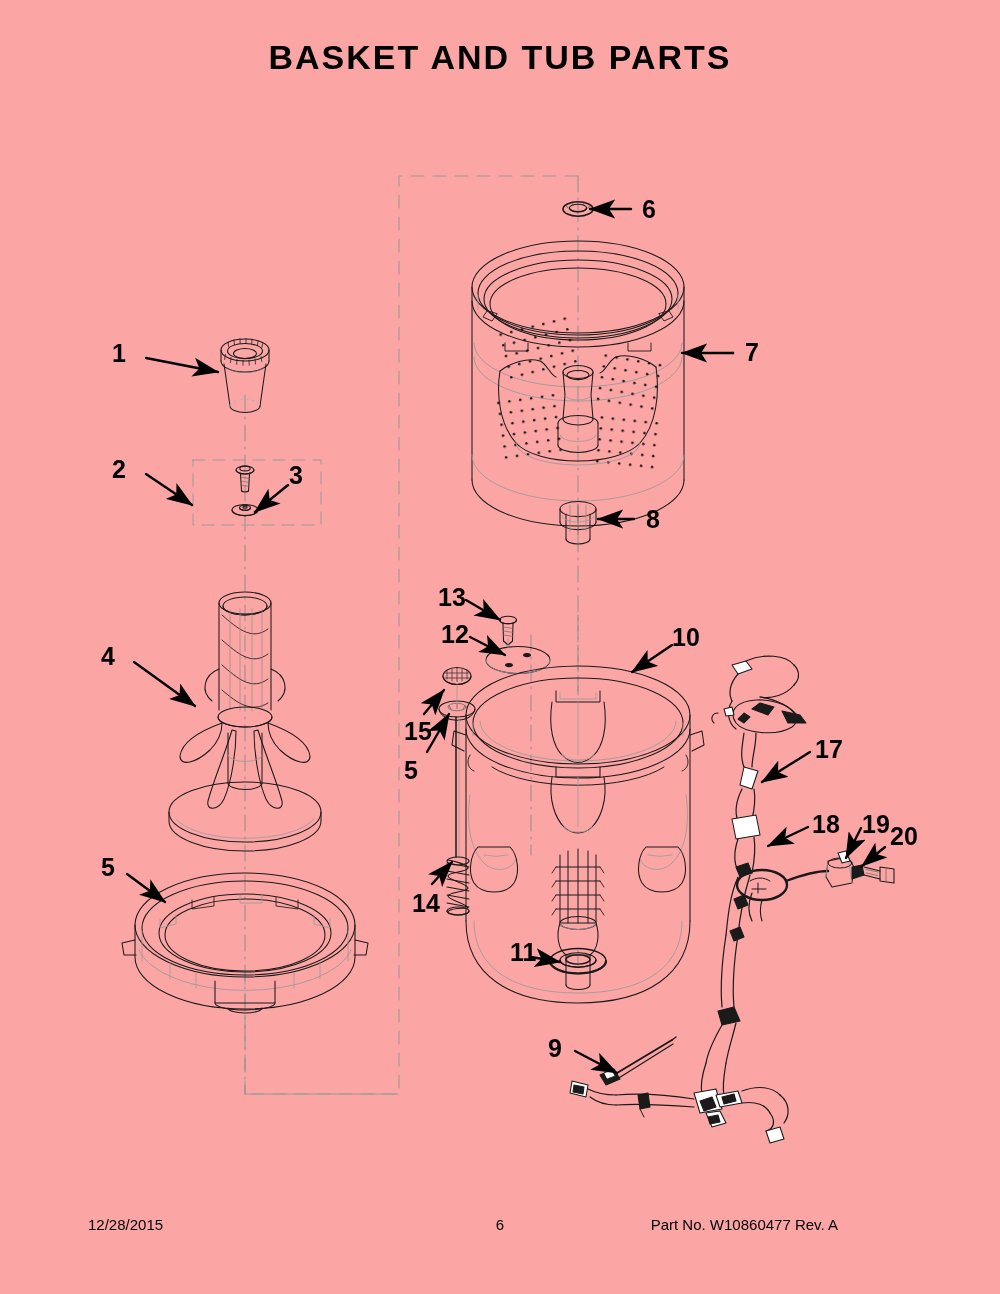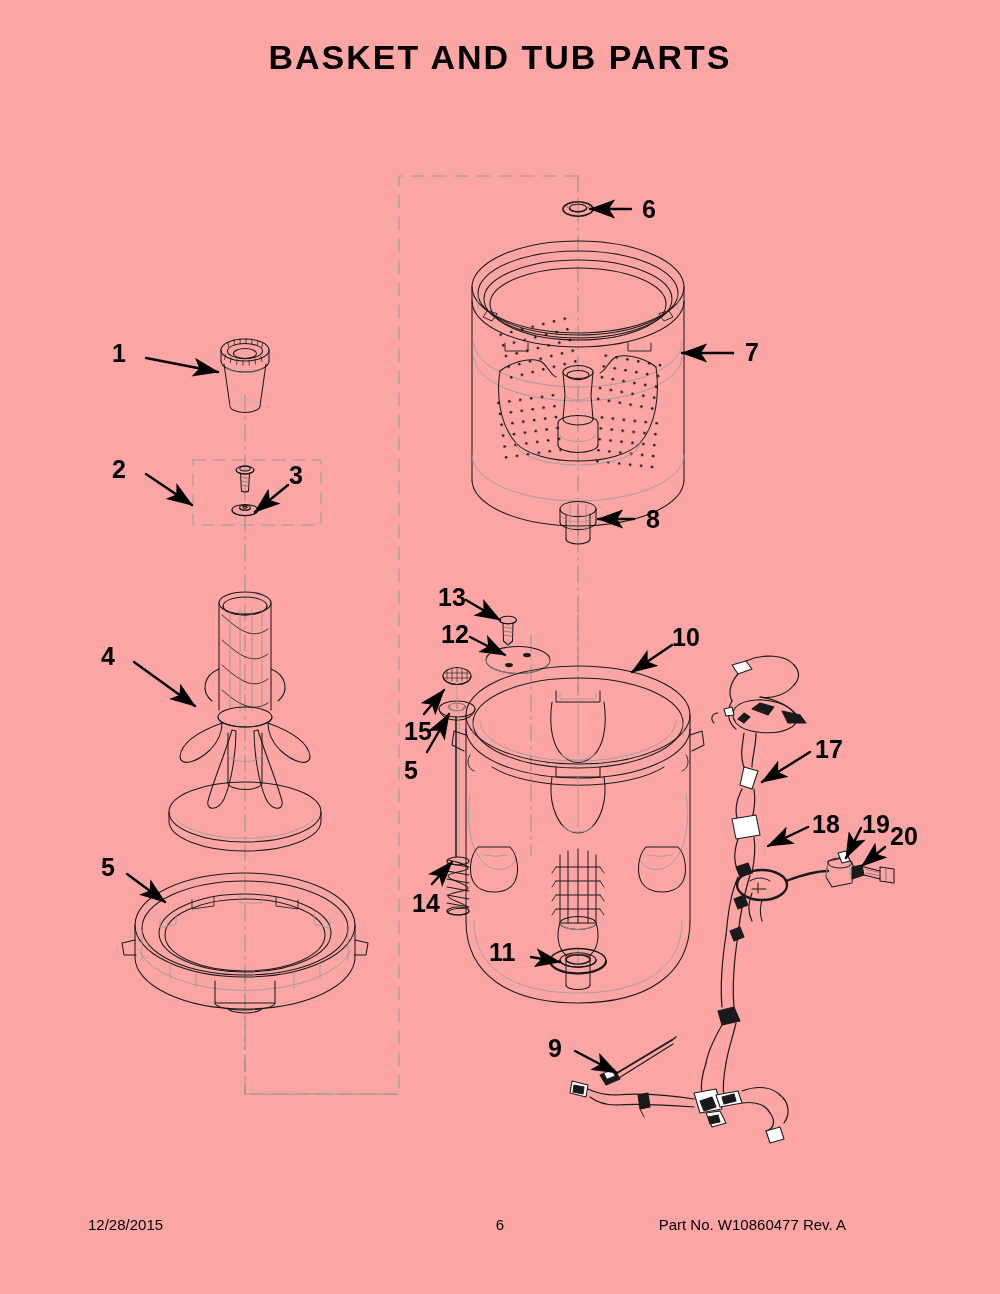--- a/index.html
+++ b/index.html
@@ -14,21 +14,21 @@
     position:absolute;left:0;top:38px;width:1000px;text-align:center;
     font-size:34px;font-weight:bold;letter-spacing:2.0px;
   }
 
   #diagram{position:absolute;left:0;top:95px;width:1000px;height:1085px;}
   #diagram svg{display:block;width:1000px;height:1085px;}
 
   .footer{position:absolute;bottom:58px;width:926px;height:20px;font-size:15px;}
   .footer .fl{position:absolute;left:88px;top:0;}
   .footer .fc{position:absolute;left:0;top:0;width:1000px;text-align:center;}
-  .footer .fr{position:absolute;right:80px;top:0;}
+  .footer .fr{position:absolute;right:88px;top:0;}
 
   .callout{
     position:absolute;font-size:25px;font-weight:bold;line-height:1;
     color:#000;user-select:none;
   }
 </style>
 </head>
 <body>
 
 <div id="page">
@@ -581,21 +581,21 @@
   <div class="callout" style="left:112px;top:341px">1</div>
   <div class="callout" style="left:112px;top:457px">2</div>
   <div class="callout" style="left:289px;top:463px">3</div>
   <div class="callout" style="left:101px;top:644px">4</div>
   <div class="callout" style="left:101px;top:855px">5</div>
   <div class="callout" style="left:642px;top:197px">6</div>
   <div class="callout" style="left:745px;top:340px">7</div>
   <div class="callout" style="left:646px;top:507px">8</div>
   <div class="callout" style="left:548px;top:1036px">9</div>
   <div class="callout" style="left:672px;top:625px">10</div>
-  <div class="callout" style="left:489px;top:940px">11</div>
+  <div class="callout" style="left:510px;top:940px">11</div>
   <div class="callout" style="left:441px;top:622px">12</div>
   <div class="callout" style="left:438px;top:585px">13</div>
   <div class="callout" style="left:412px;top:891px">14</div>
   <div class="callout" style="left:404px;top:719px">15</div>
   <div class="callout" style="left:404px;top:758px">5</div>
   <div class="callout" style="left:815px;top:737px">17</div>
   <div class="callout" style="left:812px;top:812px">18</div>
   <div class="callout" style="left:862px;top:812px">19</div>
   <div class="callout" style="left:890px;top:824px">20</div>
 

